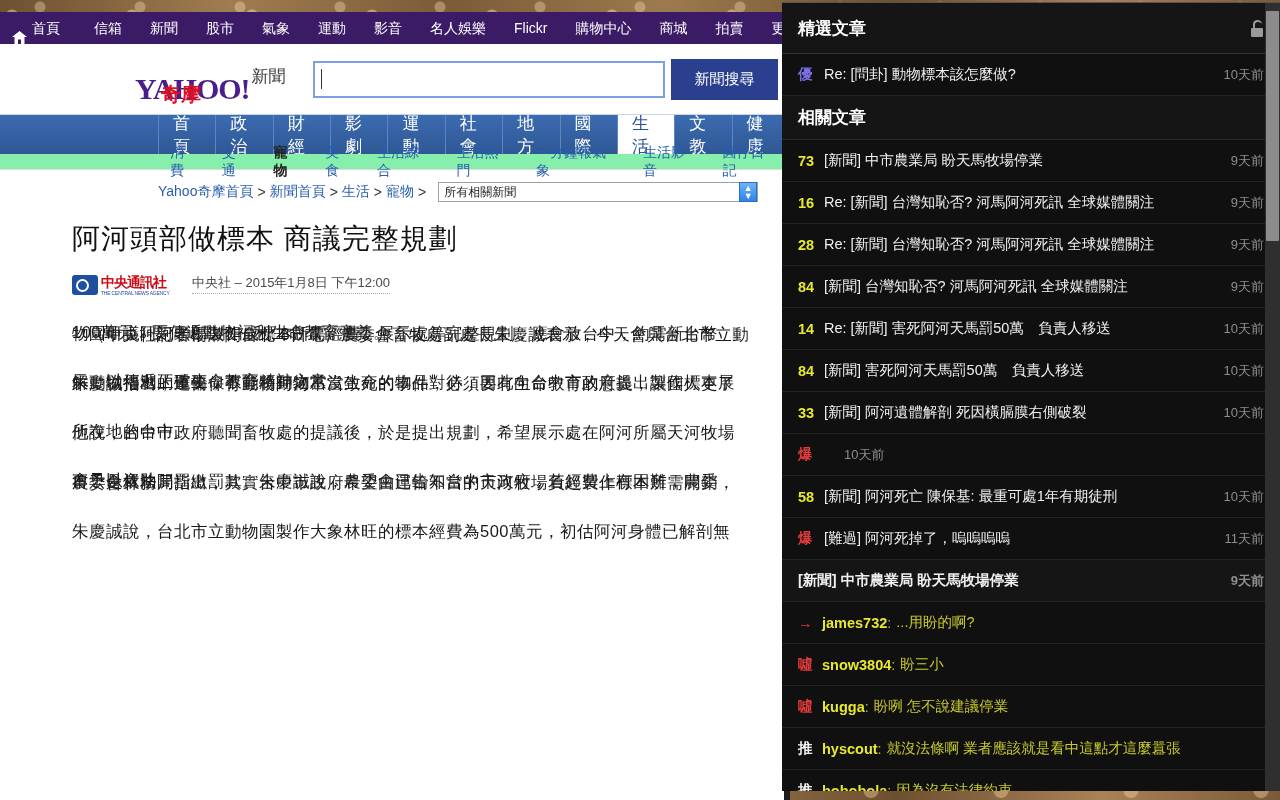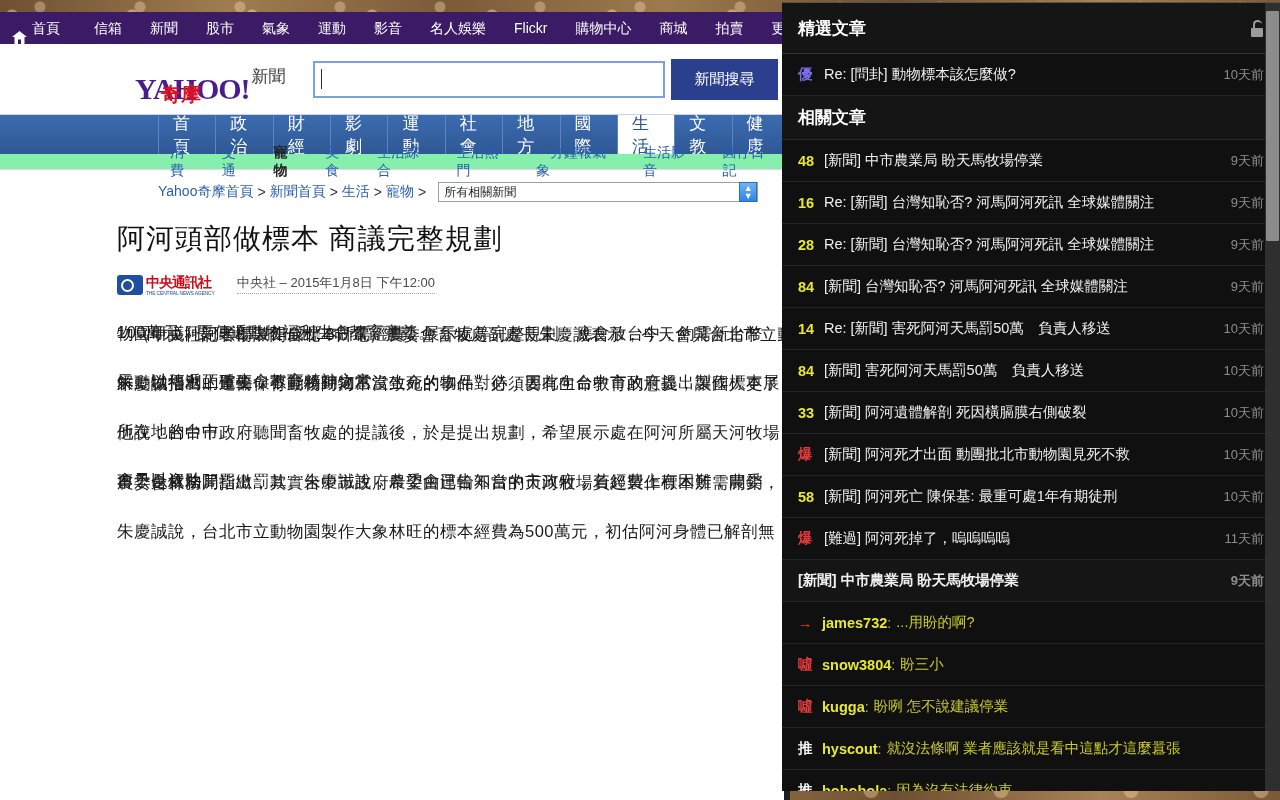--- a/index.html
+++ b/index.html
@@ -176,21 +176,21 @@
     position: absolute; right: 0; top: -1px;
     width: 18px; height: 20px;
     background: linear-gradient(#6fb3f5,#2c84e8);
     border: 1px solid #2a6fc4;
     display:flex; align-items:center; justify-content:center;
     color: #fff; font-size: 9px; line-height: 8px;
     flex-direction: column;
   }
 
   
-  .article { padding-left: 117px; padding-right: 10px; }
+  .article { padding-left: 72px; padding-right: 10px; }
   .article h1 {
     font-size: 28px;
     font-weight: normal;
     color: #111;
     margin: 8px 0 16px 0;
     letter-spacing: 1px;
   }
   .byline {
     display: flex; align-items: flex-start;
     margin-bottom: 22px;
@@ -509,21 +509,21 @@
     <span class="count purple">優</span>
     <span class="title">Re: [問卦] 動物標本該怎麼做?</span>
     <span class="ago">10天前</span>
   </div>
 
   <div class="section-title">
     <span>相關文章</span>
   </div>
 
   <div class="post-row">
-    <span class="count yellow">48</span>
+    <span class="count yellow">73</span>
     <span class="title">[新聞] 中市農業局 盼天馬牧場停業</span>
     <span class="ago">9天前</span>
   </div>
   <div class="post-row">
     <span class="count yellow">16</span>
     <span class="title">Re: [新聞] 台灣知恥否? 河馬阿河死訊 全球媒體關注</span>
     <span class="ago">9天前</span>
   </div>
   <div class="post-row">
     <span class="count yellow">28</span>
@@ -545,21 +545,20 @@
     <span class="title">[新聞] 害死阿河天馬罰50萬　負責人移送</span>
     <span class="ago">10天前</span>
   </div>
   <div class="post-row">
     <span class="count yellow">33</span>
     <span class="title">[新聞] 阿河遺體解剖 死因橫膈膜右側破裂</span>
     <span class="ago">10天前</span>
   </div>
   <div class="post-row">
     <span class="count red">爆</span>
-    <span class="title">[新聞] 阿河死才出面 動團批北市動物園見死不救</span>
     <span class="ago">10天前</span>
   </div>
   <div class="post-row">
     <span class="count yellow">58</span>
     <span class="title">[新聞] 阿河死亡 陳保基: 最重可處1年有期徒刑</span>
     <span class="ago">10天前</span>
   </div>
   <div class="post-row">
     <span class="count red">爆</span>
     <span class="title">[難過] 阿河死掉了，嗚嗚嗚嗚</span>

